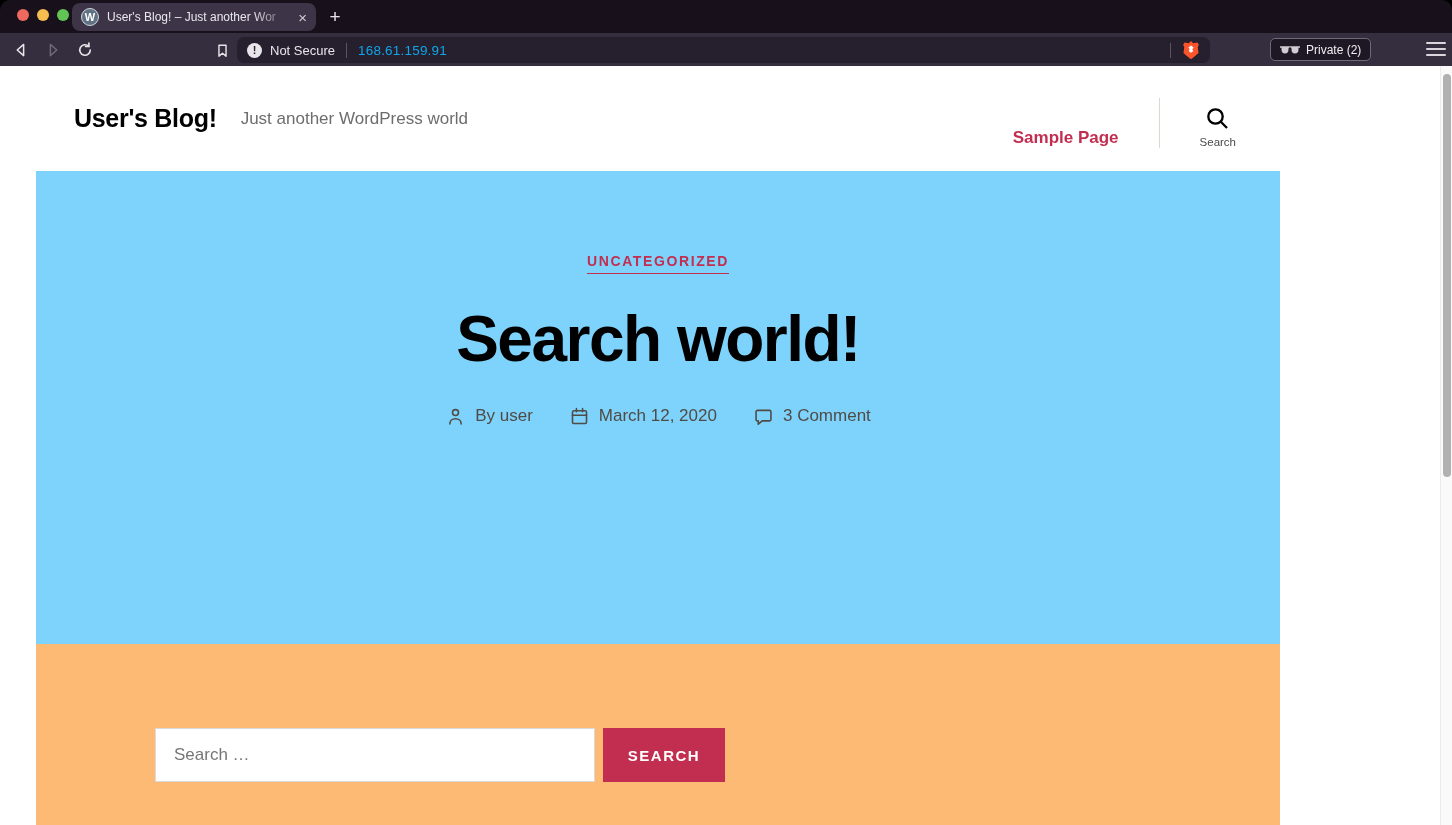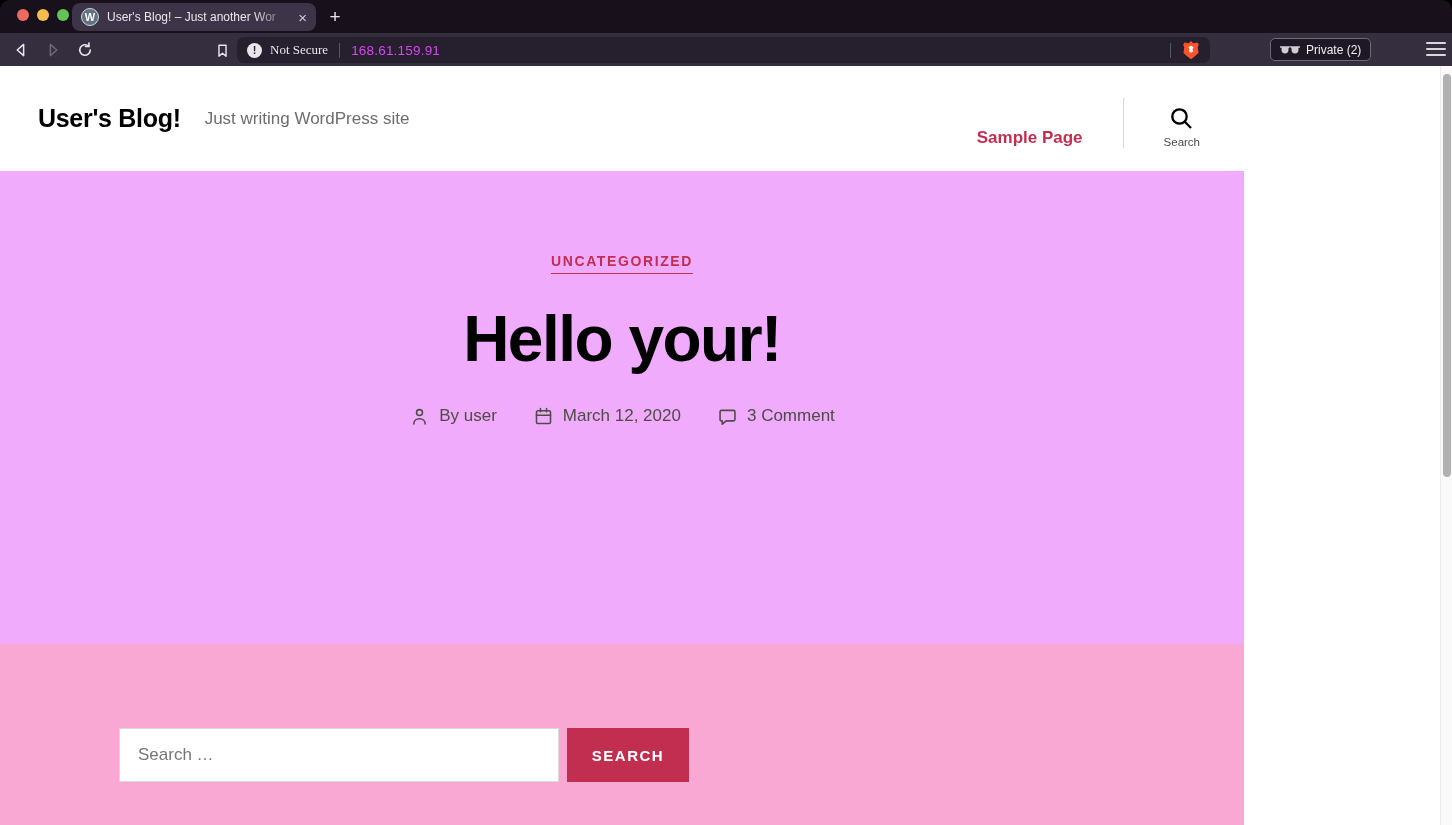--- a/index.html
+++ b/index.html
@@ -29,64 +29,64 @@
   .navbar { height:33px; background:#352e3e; position:relative; flex:none; }
   .nav-ic { position:absolute; top:4px; width:26px; height:26px; display:flex;
             align-items:center; justify-content:center; color:#e8e6ea; }
   .nav-ic.dim { color:#6f6878; }
   .urlbar { position:absolute; left:237px; top:4px; width:973px; height:26px;
             background:#261f2e; border-radius:7px; display:flex; align-items:center;
             padding:0 10px; }
   .warn { width:15px; height:15px; border-radius:50%; background:#e8e6ea; color:#261f2e;
           font-size:11px; font-weight:bold; display:flex; align-items:center;
           justify-content:center; flex:none; }
-  .notsecure { color:#e8e6ea; font-size:13px; margin-left:8px;font-family:Liberation Serif, serif; }
+  .notsecure { color:#e8e6ea; font-size:13px; margin-left:8px; }
   .vsep { width:1px; height:15px; background:#5a5463; margin:0 11px; }
-  .url { color:#d946ef; font-size:13.5px; letter-spacing:.2px; }
+  .url { color:#0ea5e9; font-size:13.5px; letter-spacing:.2px; }
   .url-right { margin-left:auto; display:flex; align-items:center; }
   .private { position:absolute; left:1270px; top:5px; height:23px; padding:0 9px;
              background:#1d1824; border:1px solid #6e6878; border-radius:5px;
              display:flex; align-items:center; gap:6px; color:#efedf1; font-size:12px; }
   .hamburger { position:absolute; left:1426px; top:6px; width:20px; height:20px;
                display:flex; flex-direction:column; justify-content:center; gap:4px; }
   .hamburger i { display:block; height:2px; background:#d8d5dc; border-radius:1px; }
 
   
   .page { flex:1; position:relative; background:#fff; overflow:hidden; }
-  .content { width:1244px; height:100%; }
+  .content { width:1244px; height:100%;margin-left:36px; }
   .pg-scrollbar { position:absolute; right:0; top:0; width:12px; height:100%;
                   background:#fafafa; border-left:1px solid #ececec; }
   .pg-thumb { position:absolute; left:2px; top:8px; width:8px; height:403px;
               background:#b1b1b1; border-radius:4px; }
 
   .site-header { height:105px; background:#fff; display:flex; align-items:center;
                  padding:0 44px 0 38px; }
   .site-title { font-size:25px; font-weight:bold; color:#000; letter-spacing:-.3px; }
   .site-tagline { font-size:17px; color:#6d6d6d; margin-left:24px; }
   .hdr-right { margin-left:auto; display:flex; align-items:flex-end; }
   .sample-page { font-size:17px; font-weight:600; color:#c22e50; cursor:pointer; }
   .hdr-div { width:1px; height:50px; background:#ddd8cc; margin:0 40px; }
   .hdr-search { display:flex; flex-direction:column; align-items:center; margin-top:16px;
                 cursor:pointer; }
   .hdr-search-label { font-size:11.5px; color:#4a4a4a; margin-top:5px; }
 
-  .hero { height:473px; background:#f0abfc; text-align:center; padding-top:81px; }
+  .hero { height:473px; background:#7dd3fc; text-align:center; padding-top:81px; }
   .category { display:inline-block; font-size:14px; font-weight:bold; letter-spacing:1.6px;
               color:#c22e50; border-bottom:1px solid #c22e50; padding-bottom:4px;
               cursor:pointer; }
   .post-title { font-size:64px; font-weight:bold; letter-spacing:-1.5px; color:#000;
                 line-height:68px; margin-top:31px; }
   .meta { margin-top:33px; display:flex; justify-content:center; gap:36px;
           color:#4f4b46; font-size:17px; }
   .meta-item { display:flex; align-items:flex-start; gap:9px; }
   .post-body { width:580px; margin:78px auto 0; text-align:left;
                font-family:"Liberation Serif","DejaVu Serif",serif;
                font-size:21.5px; line-height:31px; color:#1c1c1c; }
 
-  .footer { height:181px; background:#f9a8d4; display:flex; padding:84px 0 0 119px; }
+  .footer { height:181px; background:#fdba74; display:flex; padding:84px 0 0 119px; }
   .col-search { width:570px; margin-right:60px; display:flex; }
   .search-input { width:440px; height:54px; border:1.5px solid #dadada; background:#fff;
                   font-size:17px; color:#333; padding:0 18px;
                   font-family:"Liberation Sans",sans-serif; }
   .search-input::placeholder { color:#767676; }
   .search-btn { width:122px; height:54px; margin-left:8px; background:#c22e50; color:#fff;
                 border:none; font-size:15px; font-weight:bold; letter-spacing:1.5px;
                 font-family:"Liberation Sans",sans-serif; cursor:pointer; }
   .col-archives { margin-top:-4px; }
   .archives-title { font-size:38px; font-weight:bold; color:#000; letter-spacing:-.5px; }
@@ -163,37 +163,37 @@
         <i></i>
         <i></i>
       </div>
   </div>
 
   <div class="page">
     <div class="content">
 
       <div class="site-header">
         <span class="site-title">User's Blog!</span>
-        <span class="site-tagline">Just writing WordPress site</span>
+        <span class="site-tagline">Just another WordPress world</span>
         <span class="hdr-right">
           <span class="sample-page">Sample Page</span>
           <span class="hdr-div"></span>
           <span class="hdr-search">
             <svg width="25" height="25" viewBox="0 0 25 25" fill="none" stroke="#000" stroke-width="2.3">
                 <circle cx="10.5" cy="10.5" r="7.2"></circle>
                 <line x1="15.8" y1="15.8" x2="22" y2="22"></line>
               </svg>
             <span class="hdr-search-label">Search</span>
           </span>
         </span>
       </div>
 
       <div class="hero">
         <span class="category">UNCATEGORIZED</span>
-        <h1 class="post-title">Hello your!</h1>
+        <h1 class="post-title">Search world!</h1>
         <div class="meta">
           <span class="meta-item">
             <svg width="21" height="21" viewBox="0 0 24 24" fill="none" stroke="#4f4b46" stroke-width="1.8" stroke-linecap="round">
                 <circle cx="12" cy="7.5" r="3.4"></circle>
                 <path d="M5.5 20.5 c0-3.6 2.9-6 6.5-6 s6.5 2.4 6.5 6"></path>
               </svg>
             <span>By user</span>
           </span>
           <span class="meta-item">
             <svg width="21" height="21" viewBox="0 0 24 24" fill="none" stroke="#4f4b46" stroke-width="1.8" stroke-linecap="round">

